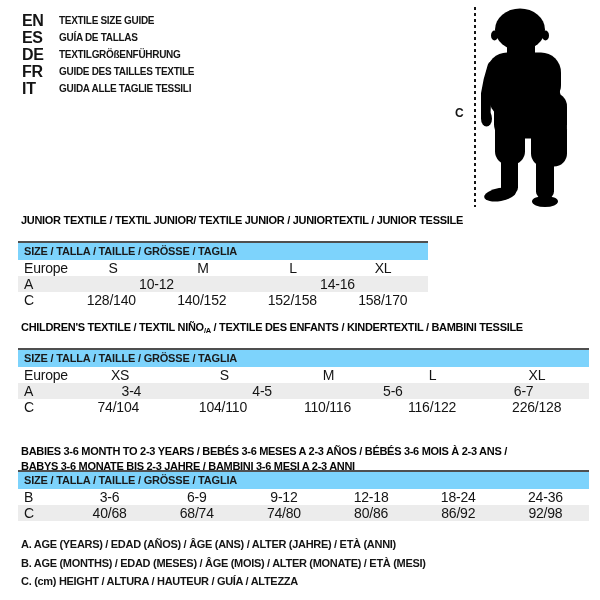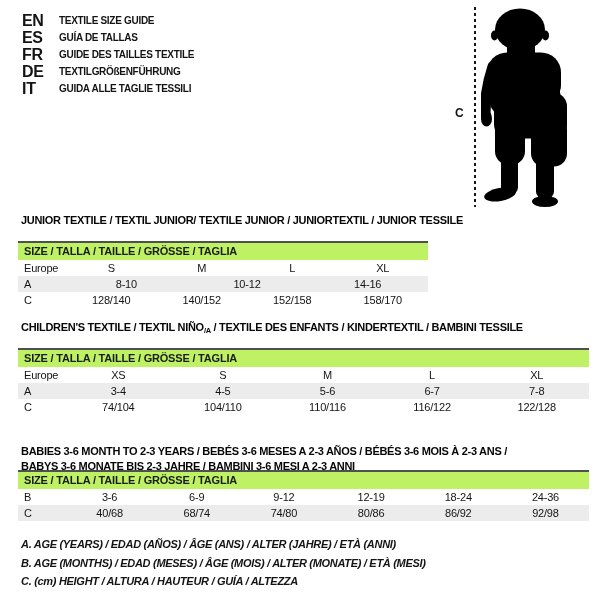--- a/index.html
+++ b/index.html
@@ -21,53 +21,53 @@
   .baby-svg{position:absolute;left:481px;top:6px;}
   
   .tbl-title{
     position:absolute;left:21px;font-size:11px;font-weight:700;
     letter-spacing:-0.3px;white-space:nowrap;color:#060606;
   }
   .tbl-title.wrap2{white-space:normal;line-height:15px;width:575px;}
   .sub{font-size:7.5px;vertical-align:-2px;}
   .sizetable{position:absolute;border-top:2px solid #4f4f4f;}
   .band{
-    height:17px;line-height:17px;background:#bef264;color:#1a1a1a;
+    height:17px;line-height:17px;background:#7dd3fc;color:#1a1a1a;
     font-size:11px;font-weight:700;letter-spacing:-0.2px;padding-left:6px;
     white-space:nowrap;
   }
-  .trow{display:flex;height:16px;line-height:16px;font-size:11px;letter-spacing:-0.2px;}
+  .trow{display:flex;height:16px;line-height:16px;font-size:14px;letter-spacing:-0.2px;}
   .trow.striped{background:#ececec;}
   .cell{flex:1;text-align:center;white-space:nowrap;}
   .cell.lab{flex:0 0 48px;box-sizing:border-box;padding-left:6px;text-align:left;}
   
-  .notes{position:absolute;left:21px;top:535px;font-style:italic;}
+  .notes{position:absolute;left:21px;top:535px;}
   .note-line{font-size:11px;font-weight:700;letter-spacing:-0.3px;line-height:18.5px;white-space:nowrap;}
 </style>
 </head>
 <body>
 
 <div class="canvas">
 
   <div class="lang-block">
     <div class="lang-row">
       <span class="lang-code">EN</span>
       <span class="lang-label">TEXTILE SIZE GUIDE</span>
     </div>
     <div class="lang-row">
       <span class="lang-code">ES</span>
       <span class="lang-label">GUÍA DE TALLAS</span>
     </div>
     <div class="lang-row">
+      <span class="lang-code">DE</span>
+      <span class="lang-label">TEXTILGRÖßENFÜHRUNG</span>
+    </div>
+    <div class="lang-row">
       <span class="lang-code">FR</span>
       <span class="lang-label">GUIDE DES TAILLES TEXTILE</span>
-    </div>
-    <div class="lang-row">
-      <span class="lang-code">DE</span>
-      <span class="lang-label">TEXTILGRÖßENFÜHRUNG</span>
     </div>
     <div class="lang-row">
       <span class="lang-code">IT</span>
       <span class="lang-label">GUIDA ALLE TAGLIE TESSILI</span>
     </div>
   </div>
 
   <div class="measure-line"></div>
   <div class="measure-label">C</div>
   <svg class="baby-svg" width="94" height="203" viewBox="0 0 94 202" aria-hidden="true">
@@ -98,21 +98,20 @@
     <div class="band">SIZE / TALLA / TAILLE / GRÖSSE / TAGLIA</div>
     <div class="trow">
       <div class="cell lab">Europe</div>
       <div class="cell">S</div>
       <div class="cell">M</div>
       <div class="cell">L</div>
       <div class="cell">XL</div>
     </div>
     <div class="trow striped">
       <div class="cell lab">A</div>
-      <div class="cell">8-10</div>
       <div class="cell">10-12</div>
       <div class="cell">14-16</div>
     </div>
     <div class="trow">
       <div class="cell lab">C</div>
       <div class="cell">128/140</div>
       <div class="cell">140/152</div>
       <div class="cell">152/158</div>
       <div class="cell">158/170</div>
     </div>
@@ -128,44 +127,43 @@
       <div class="cell">M</div>
       <div class="cell">L</div>
       <div class="cell">XL</div>
     </div>
     <div class="trow striped">
       <div class="cell lab">A</div>
       <div class="cell">3-4</div>
       <div class="cell">4-5</div>
       <div class="cell">5-6</div>
       <div class="cell">6-7</div>
-      <div class="cell">7-8</div>
     </div>
     <div class="trow">
       <div class="cell lab">C</div>
       <div class="cell">74/104</div>
       <div class="cell">104/110</div>
       <div class="cell">110/116</div>
       <div class="cell">116/122</div>
-      <div class="cell">122/128</div>
+      <div class="cell">226/128</div>
     </div>
   </div>
 
   <div class="tbl-title wrap2" style="top:444px;">
     <div>BABIES 3-6 MONTH TO 2-3 YEARS / BEBÉS 3-6 MESES A 2-3 AÑOS / BÉBÉS 3-6 MOIS À 2-3 ANS /</div>
     <div>BABYS 3-6 MONATE BIS 2-3 JAHRE / BAMBINI 3-6 MESI A 2-3 ANNI</div>
   </div>
   <div class="sizetable" style="left:18px;top:470px;width:571px;">
     <div class="band">SIZE / TALLA / TAILLE / GRÖSSE / TAGLIA</div>
     <div class="trow">
       <div class="cell lab">B</div>
       <div class="cell">3-6</div>
       <div class="cell">6-9</div>
       <div class="cell">9-12</div>
-      <div class="cell">12-19</div>
+      <div class="cell">12-18</div>
       <div class="cell">18-24</div>
       <div class="cell">24-36</div>
     </div>
     <div class="trow striped">
       <div class="cell lab">C</div>
       <div class="cell">40/68</div>
       <div class="cell">68/74</div>
       <div class="cell">74/80</div>
       <div class="cell">80/86</div>
       <div class="cell">86/92</div>

